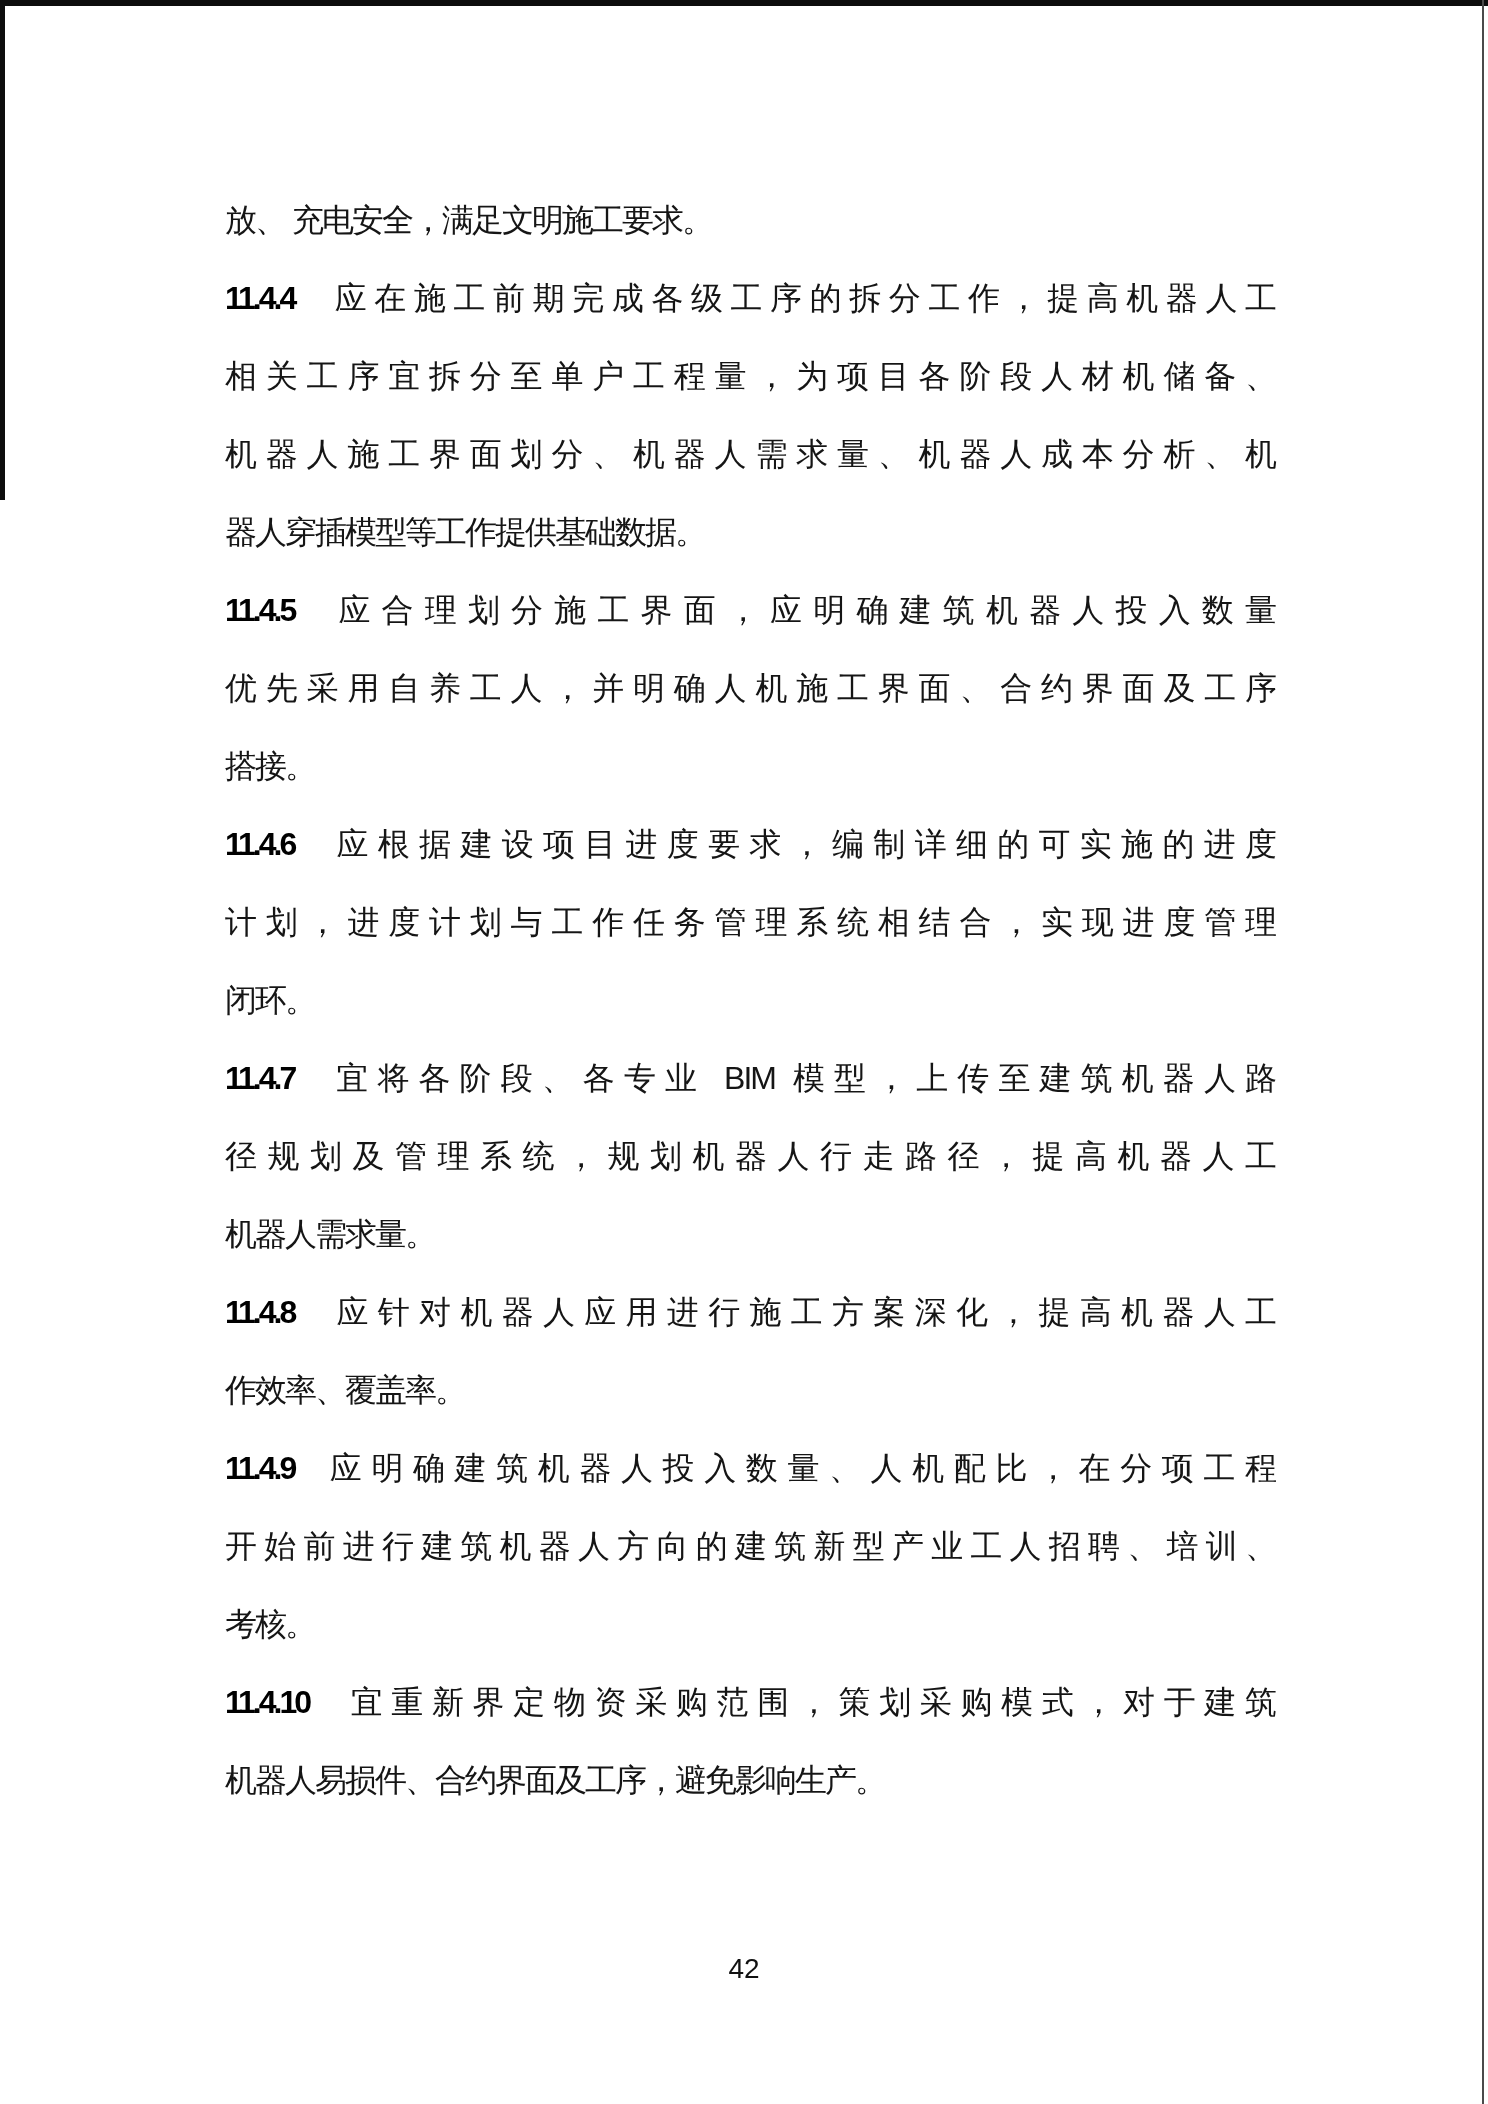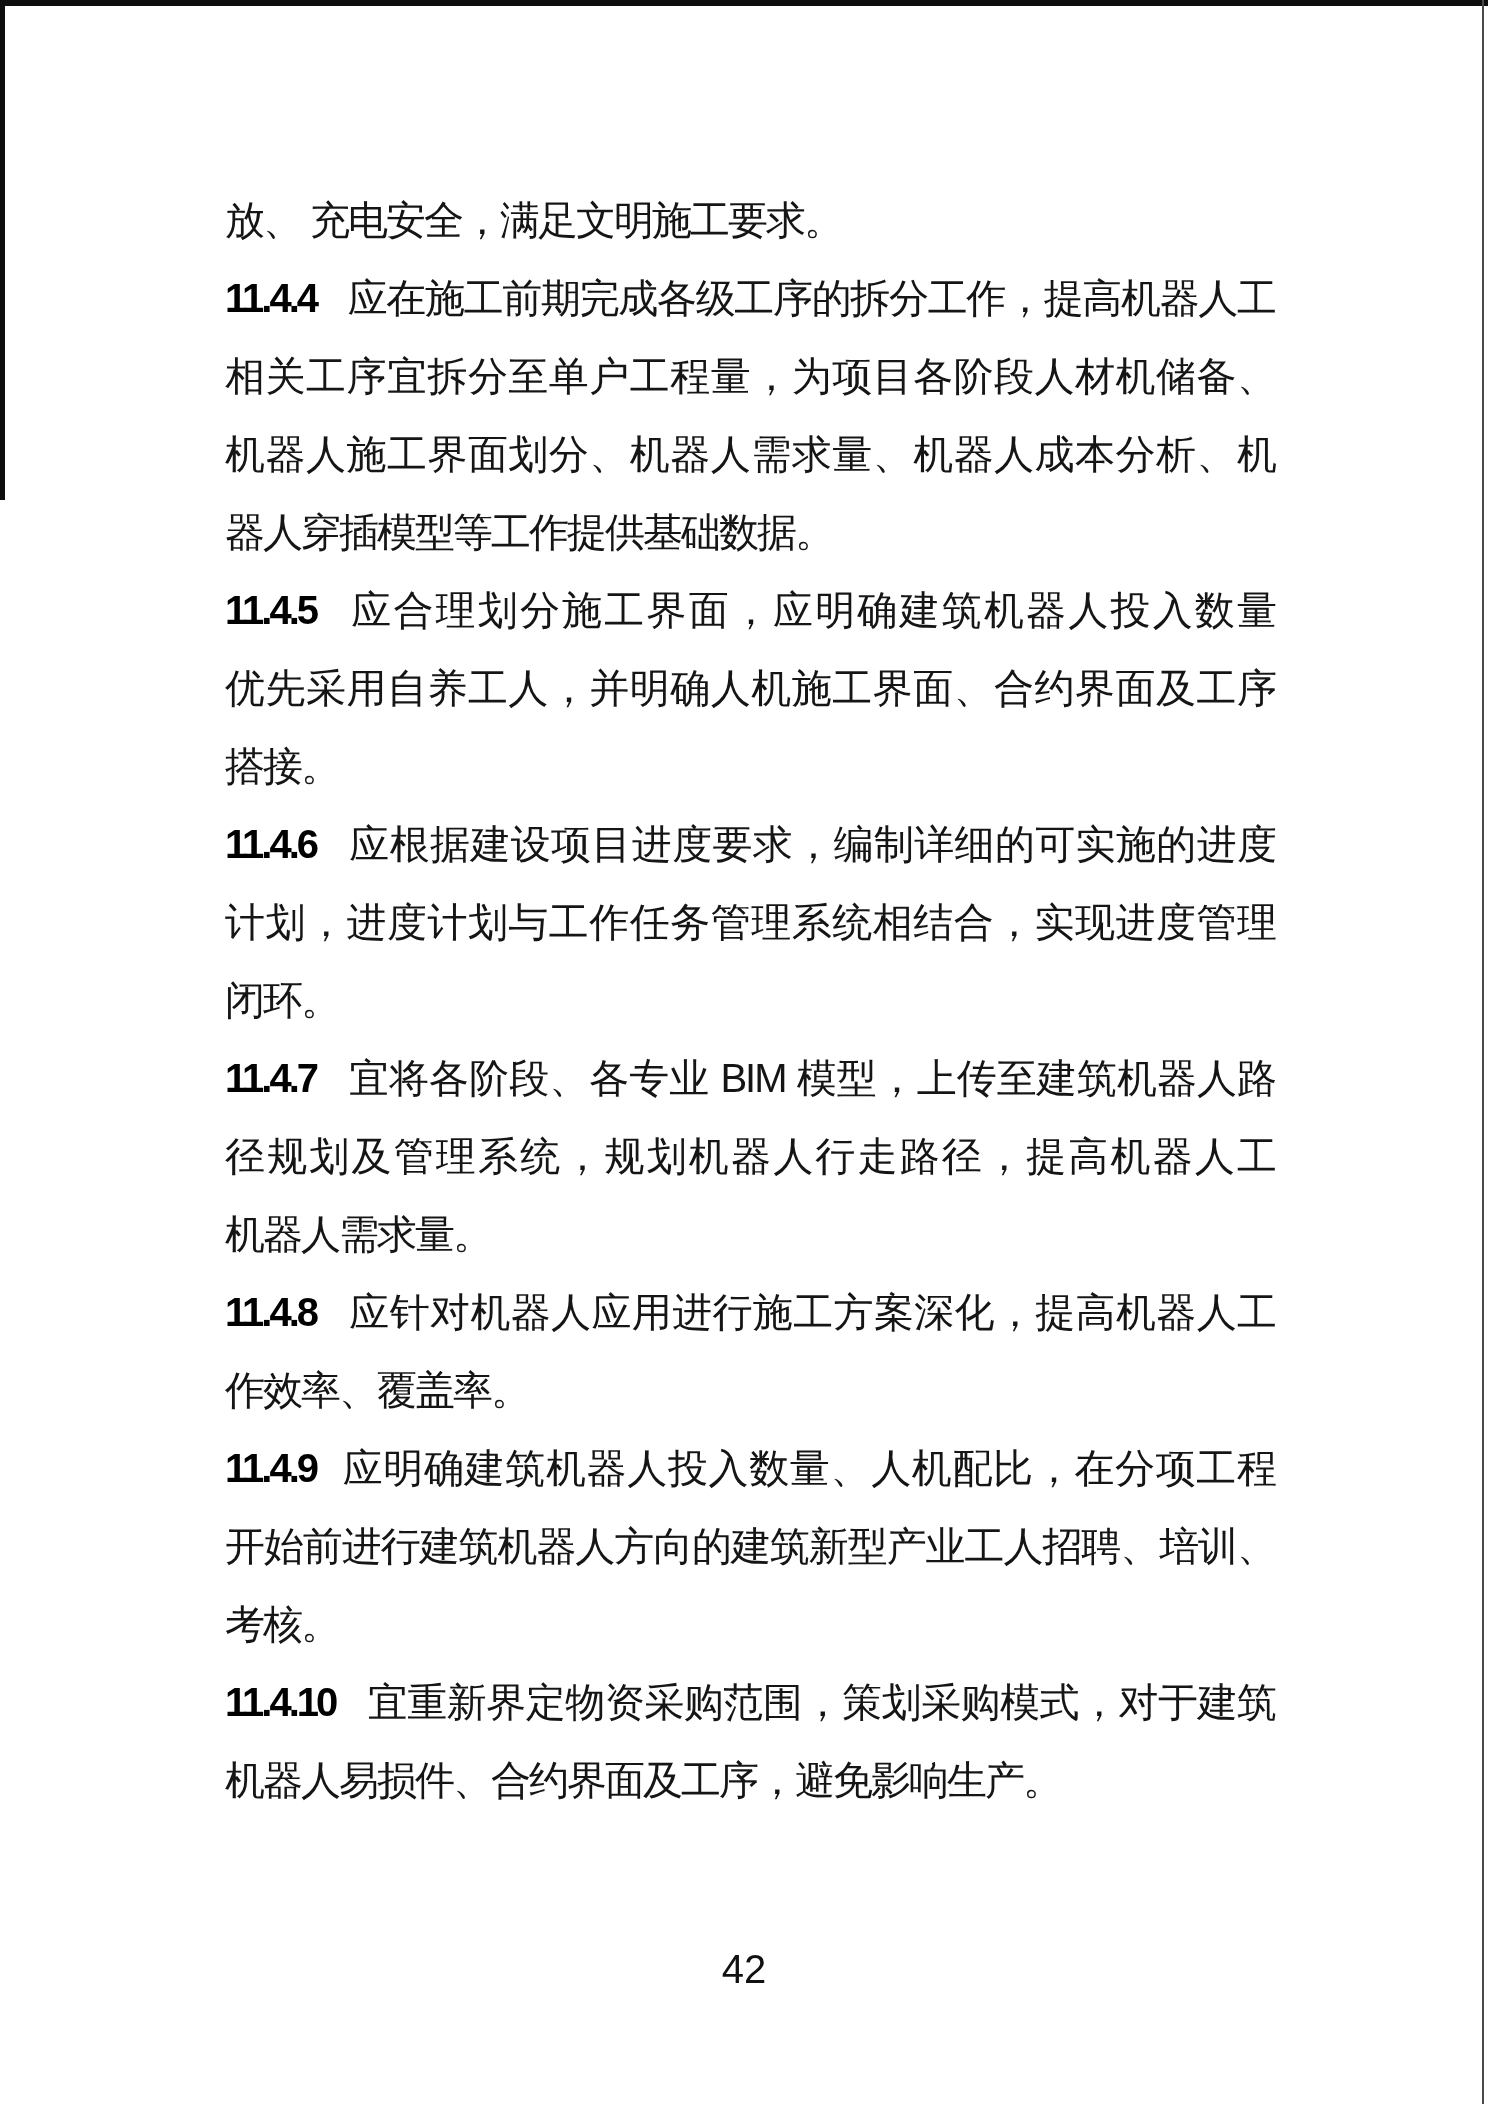--- a/index.html
+++ b/index.html
@@ -15,21 +15,21 @@
   .edge-left   { position: absolute; left: 0; top: 0; width: 5px; height: 500px; background: #0d0d0d; }
   .edge-right  { position: absolute; left: 1482px; top: 0; width: 2px; height: 2104px; background: #4a4a4a; }
 
   
   .textblock {
     position: absolute;
     left: 225px; top: 181px;
     width: 1050px;
   }
   .line {
-    font-size: 40px;
+    font-size: 32px;
     line-height: 78px;
     letter-spacing: -2px;
     white-space: normal;
     color: #151515;
   }
   
   .jf { text-align: justify; text-align-last: justify; }
   
   .end { text-align: left; text-align-last: left; }
 
@@ -40,21 +40,21 @@
     margin-right: 31px;
   }
   .num.g2 { margin-right: 24px; }
   .num:empty { display: none; margin: 0; }
 
   .page-footer {
     position: absolute;
     left: 0; top: 1952px;
     width: 1488px;
     text-align: center;
-    font-size: 40px;
+    font-size: 28px;
     line-height: 34px;
     color: #111;
   }
 </style>
 </head>
 <body>
 
 <div class="edge-top"></div>
 <div class="edge-left"></div>
 <div class="edge-right"></div>

